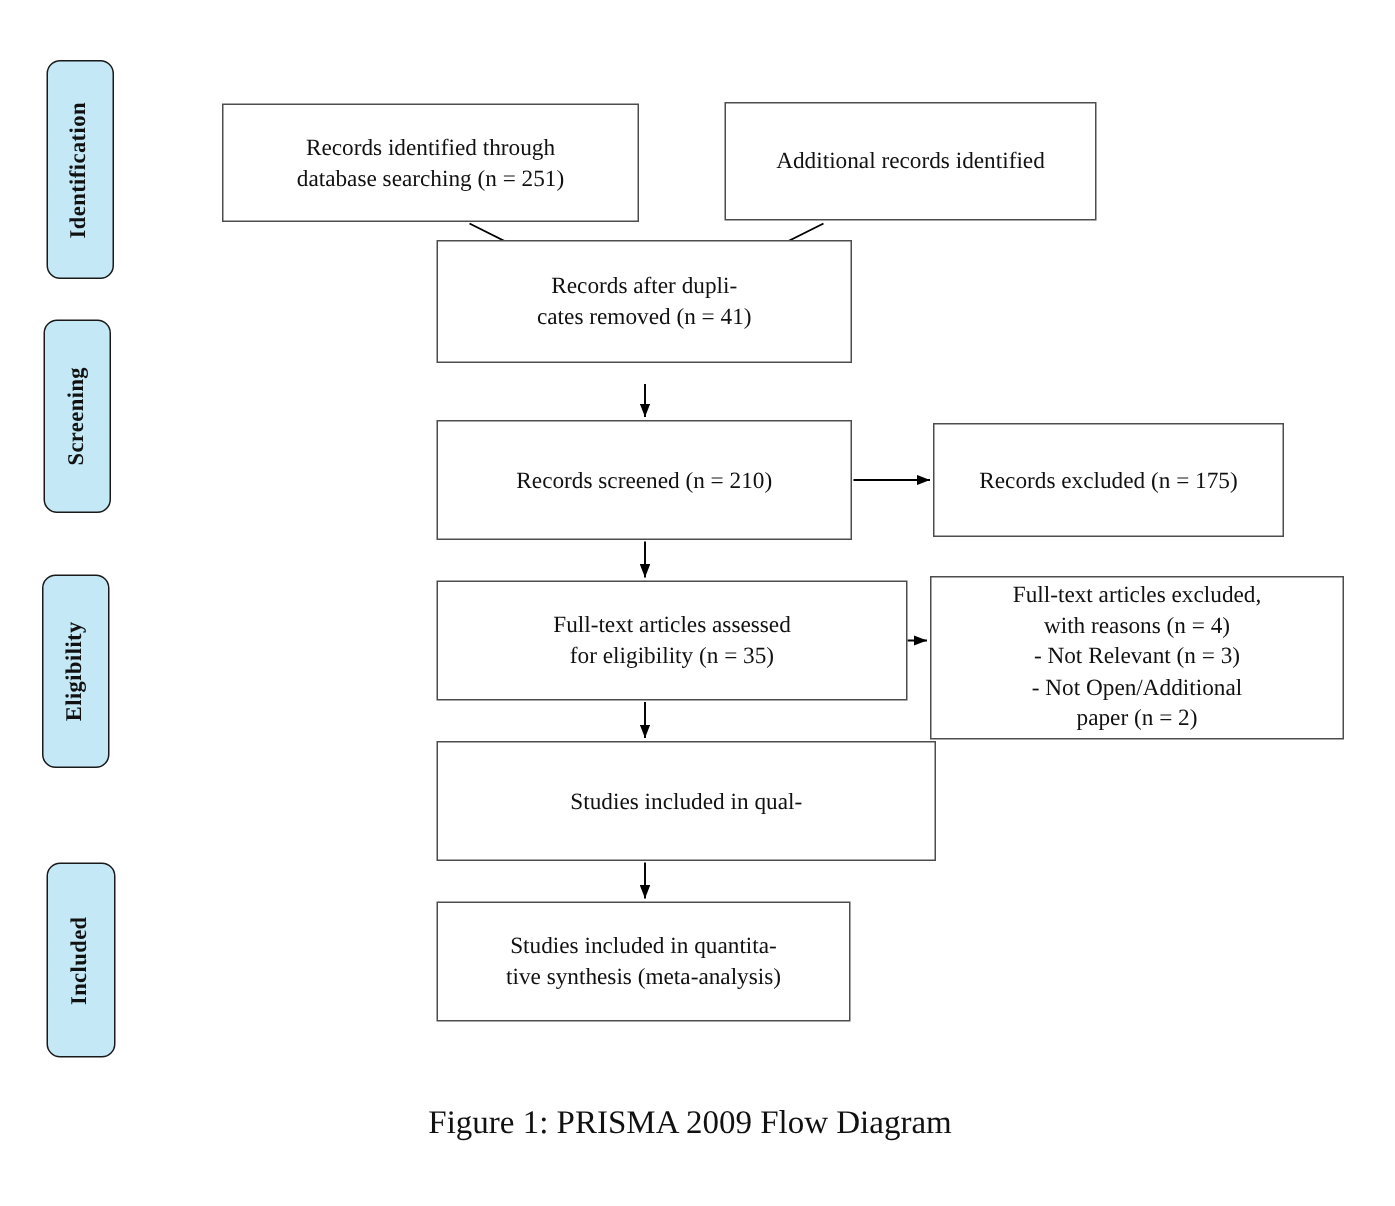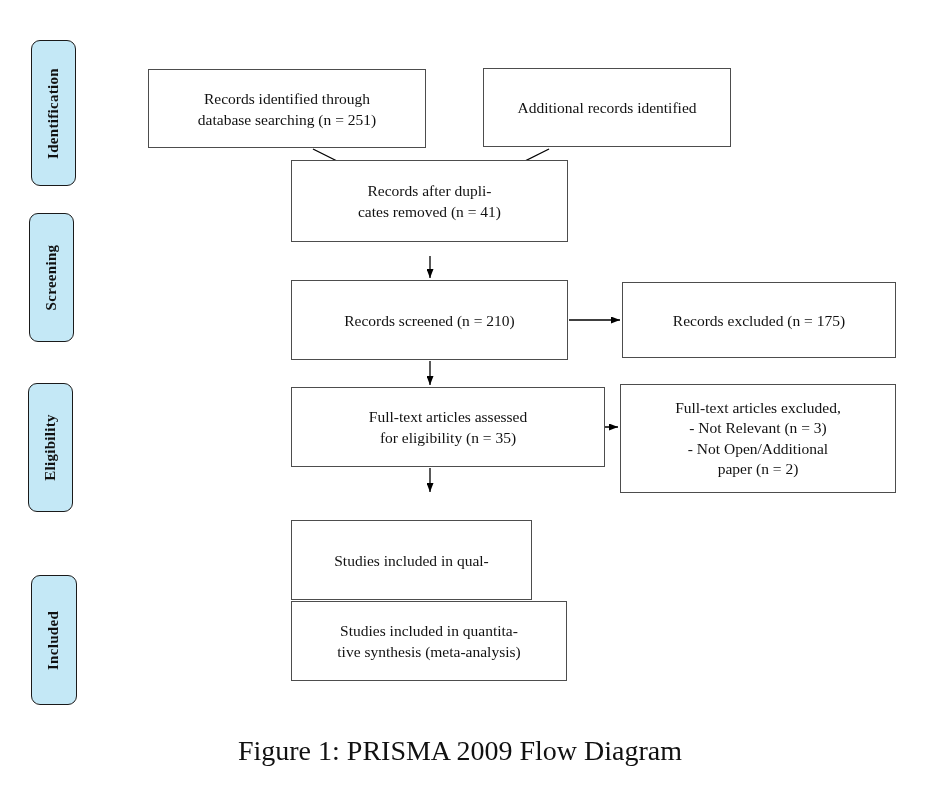--- a/index.html
+++ b/index.html
@@ -43,31 +43,31 @@
     transform:rotate(-90deg);
     white-space:nowrap;
     font-weight:bold;
     font-size:15px;
     letter-spacing:.3px;
   }
   .caption{
     position:absolute;
     left:0;top:735px;width:920px;
     text-align:center;
-    font-size:28px;
+    font-size:22px;
   }
   
   #n-identified   {left:100px;top:69px; width:278px;height:79px;margin-left:48px;}
   #n-additional   {left:483px;top:68px; width:248px;height:79px;}
   #n-deduped      {left:291px;top:160px;width:277px;height:82px;}
   #n-screened     {left:291px;top:280px;width:277px;height:80px;}
-  #n-excluded     {left:622px;top:282px;width:274px;height:76px;}
+  #n-excluded     {left:622px;top:282px;width:234px;height:76px;}
   #n-fulltext     {left:291px;top:387px;width:314px;height:80px;}
   #n-ftexcluded   {left:620px;top:384px;width:276px;height:109px;line-height:20.5px;}
-  #n-qualitative  {left:291px;top:494px;width:241px;height:80px;margin-top:26px;}
+  #n-qualitative  {left:291px;top:494px;width:333px;height:80px;}
   #n-quantitative {left:291px;top:601px;width:276px;height:80px;}
   
   #s-identification{left:31px;top:40px; width:45px;height:146px;}
   #s-screening     {left:29px;top:213px;width:45px;height:129px;}
   #s-eligibility   {left:28px;top:383px;width:45px;height:129px;}
   #s-included      {left:31px;top:575px;width:46px;height:130px;}
 </style>
 </head>
 <body>
 
@@ -133,20 +133,21 @@
     </div>
   <div class="node" id="n-fulltext">
       <div>
         <span class="ln">Full-text articles assessed</span>
         <span class="ln">for eligibility (n = 35)</span>
       </div>
     </div>
   <div class="node" id="n-ftexcluded">
       <div>
         <span class="ln">Full-text articles excluded,</span>
+        <span class="ln">with reasons (n = 4)</span>
         <span class="ln">- Not Relevant (n = 3)</span>
         <span class="ln">- Not Open/Additional</span>
         <span class="ln">paper (n = 2)</span>
       </div>
     </div>
   <div class="node" id="n-qualitative">
       <div>
         <span class="ln">Studies included in qual-</span>
       </div>
     </div>

